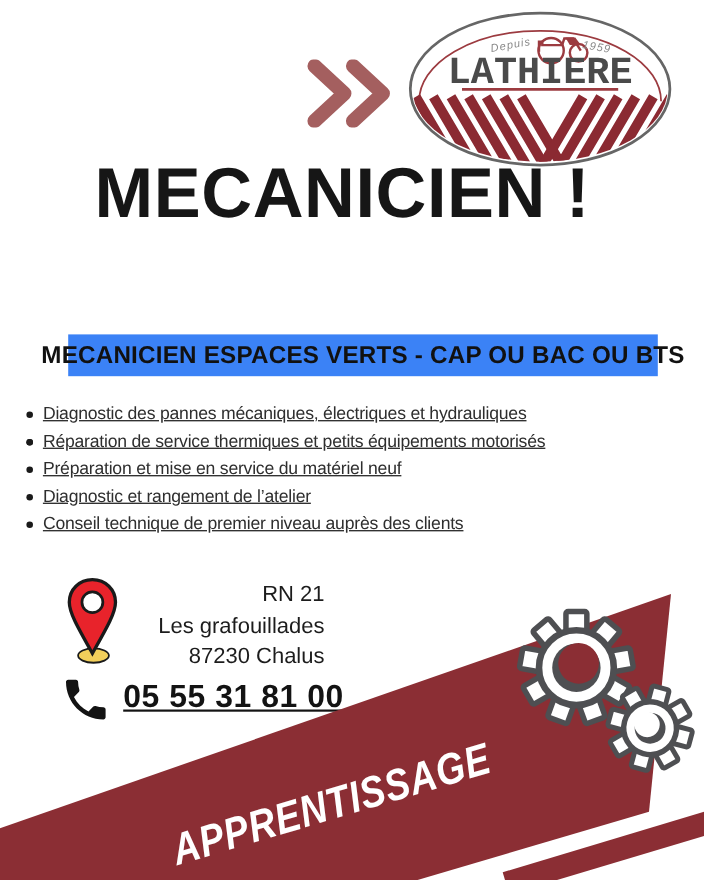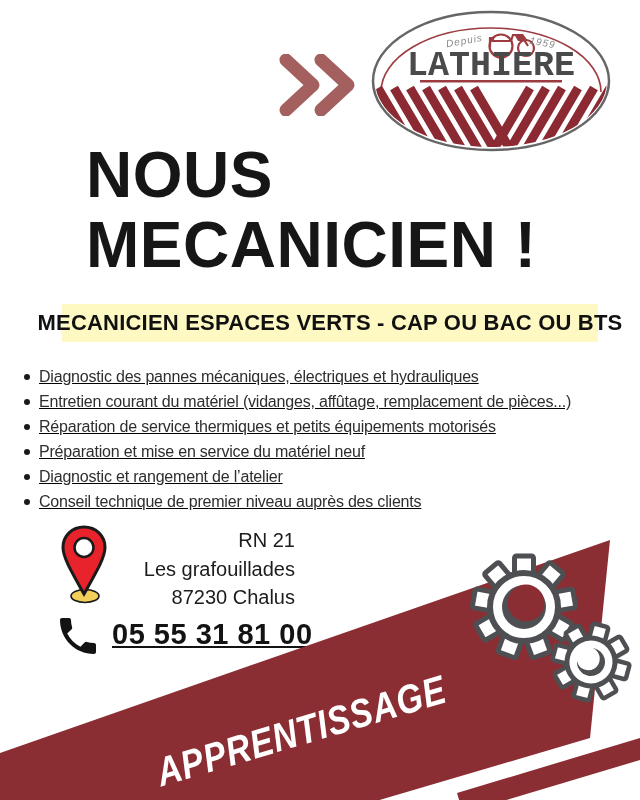--- a/index.html
+++ b/index.html
@@ -12,21 +12,21 @@
   
   .headline{
     left:86px;top:140px;
     font-size:64px;font-weight:bold;letter-spacing:.5px;
     line-height:70px;color:#161616;white-space:nowrap;
   }
 
   
   .job-banner{
     left:62px;top:304px;width:536px;height:38px;
-    background:#fef9c3;display:flex;align-items:center;justify-content:center;
+    background:#3b82f6;display:flex;align-items:center;justify-content:center;
   }
   .job-banner span{
     font-size:22px;font-weight:bold;color:#111;letter-spacing:.2px;white-space:nowrap;
   }
 
   
   .duties{left:24px;top:368px;width:612px;margin:0;padding:0;list-style:none;text-decoration:underline;}
   .duties li{
     position:relative;padding-left:15px;margin-bottom:7px;
     font-size:16px;color:#2e2e2e;letter-spacing:-0.2px;white-space:nowrap;line-height:18px;
@@ -80,31 +80,30 @@
     </g>
 
     <text x="97" y="38" transform="rotate(-10 97 38)" font-family="Liberation Sans, sans-serif" font-style="italic" font-size="10" letter-spacing="1" fill="#8a8a8a" text-anchor="middle">Depuis</text>
     <text x="174" y="40" transform="rotate(10 174 40)" font-family="Liberation Sans, sans-serif" font-style="italic" font-size="10" letter-spacing="1" fill="#8a8a8a" text-anchor="middle">1959</text>
 
     <text x="123" y="69" text-anchor="middle" font-family="Liberation Mono, monospace" font-weight="bold" font-size="35" fill="#4a4a4a">LATHIERE</text>
     <rect x="52" y="74" width="142" height="2.5" fill="#9c3b40"></rect>
   </svg>
 
   <div class="abs headline">
-    <div>NOUS</div>
     <div>MECANICIEN !</div>
   </div>
 
   <div class="abs job-banner">
     <span>MECANICIEN ESPACES VERTS - CAP OU BAC OU BTS</span>
   </div>
 
   <ul class="abs duties">
     <li><span class="dot"></span><span>Diagnostic des pannes mécaniques, électriques et hydrauliques</span></li>
-    <li><span class="dot"></span><span>Entretien courant du matériel (vidanges, affûtage, remplacement de pièces...)</span></li>
+    <li><span class="dot"></span></li>
     <li><span class="dot"></span><span>Réparation de service thermiques et petits équipements motorisés</span></li>
     <li><span class="dot"></span><span>Préparation et mise en service du matériel neuf</span></li>
     <li><span class="dot"></span><span>Diagnostic et rangement de l’atelier</span></li>
     <li><span class="dot"></span><span>Conseil technique de premier niveau auprès des clients</span></li>
   </ul>
 
   <svg class="abs" style="left:58px;top:524px;" width="52" height="82" viewBox="0 0 52 82">
     <ellipse cx="27" cy="72" rx="14" ry="6.5" fill="#f2cf5b" stroke="#1a1a1a" stroke-width="1.6"></ellipse>
     <path d="M26 3 C14 3 5 12 5 23.5 C5 33 12.5 46 26 70 C39.5 46 47 33 47 23.5 C47 12 38 3 26 3 Z" fill="#e8232b" stroke="#1a1a1a" stroke-width="3"></path>
     <circle cx="26" cy="23.5" r="9.5" fill="#ffffff" stroke="#1a1a1a" stroke-width="2.5"></circle>

